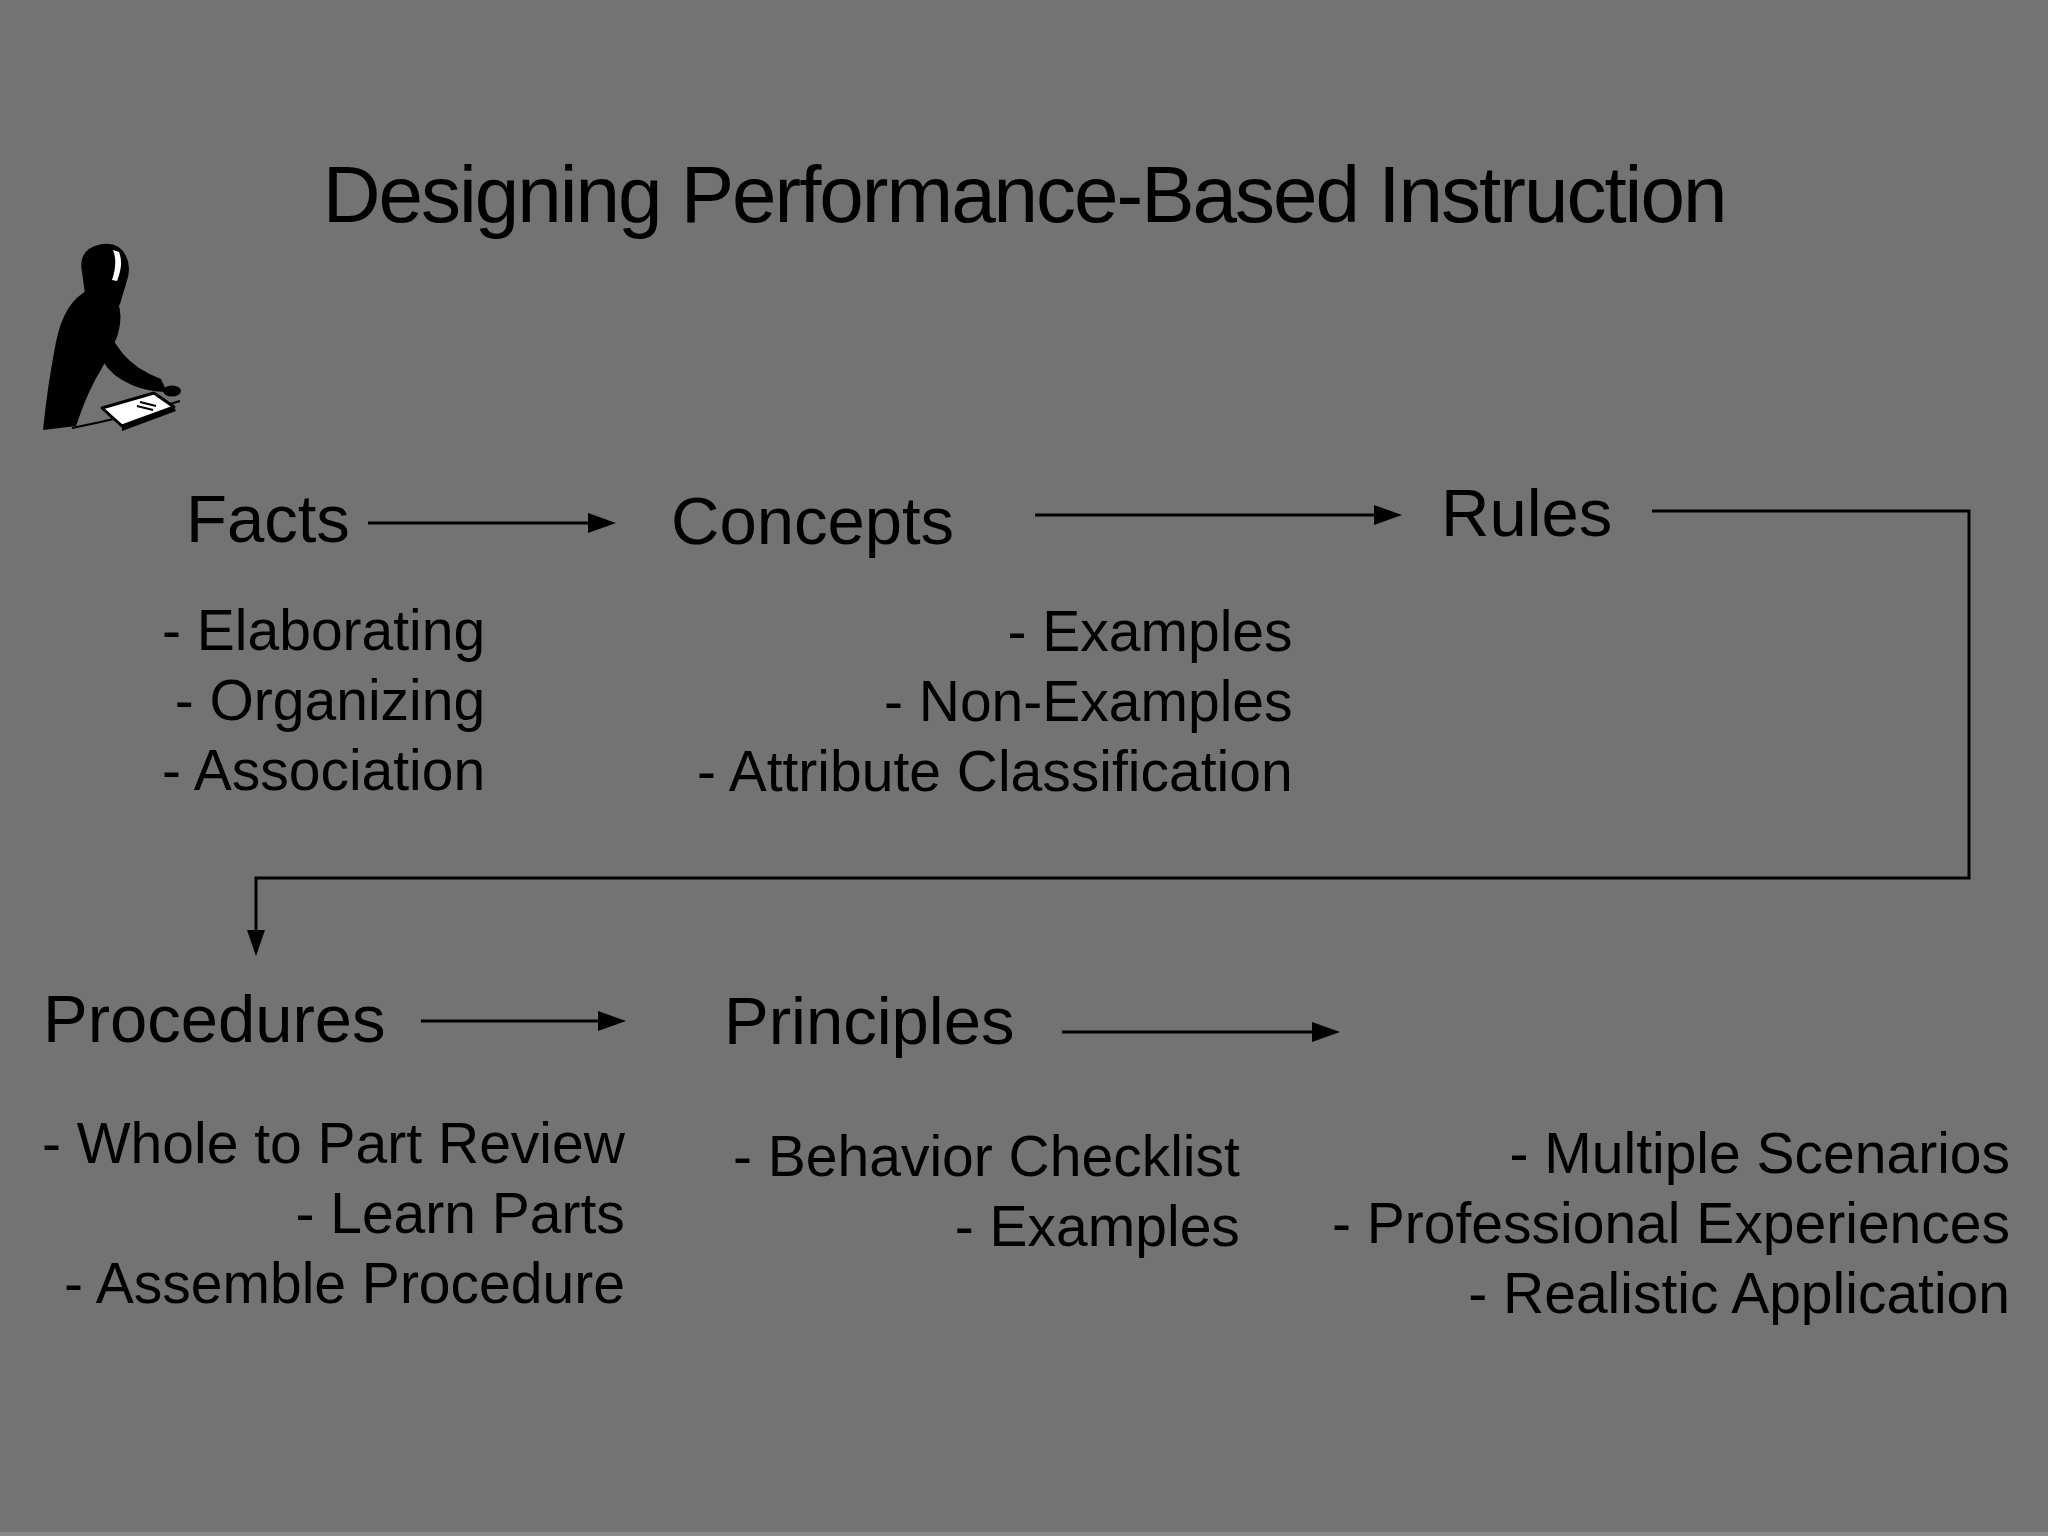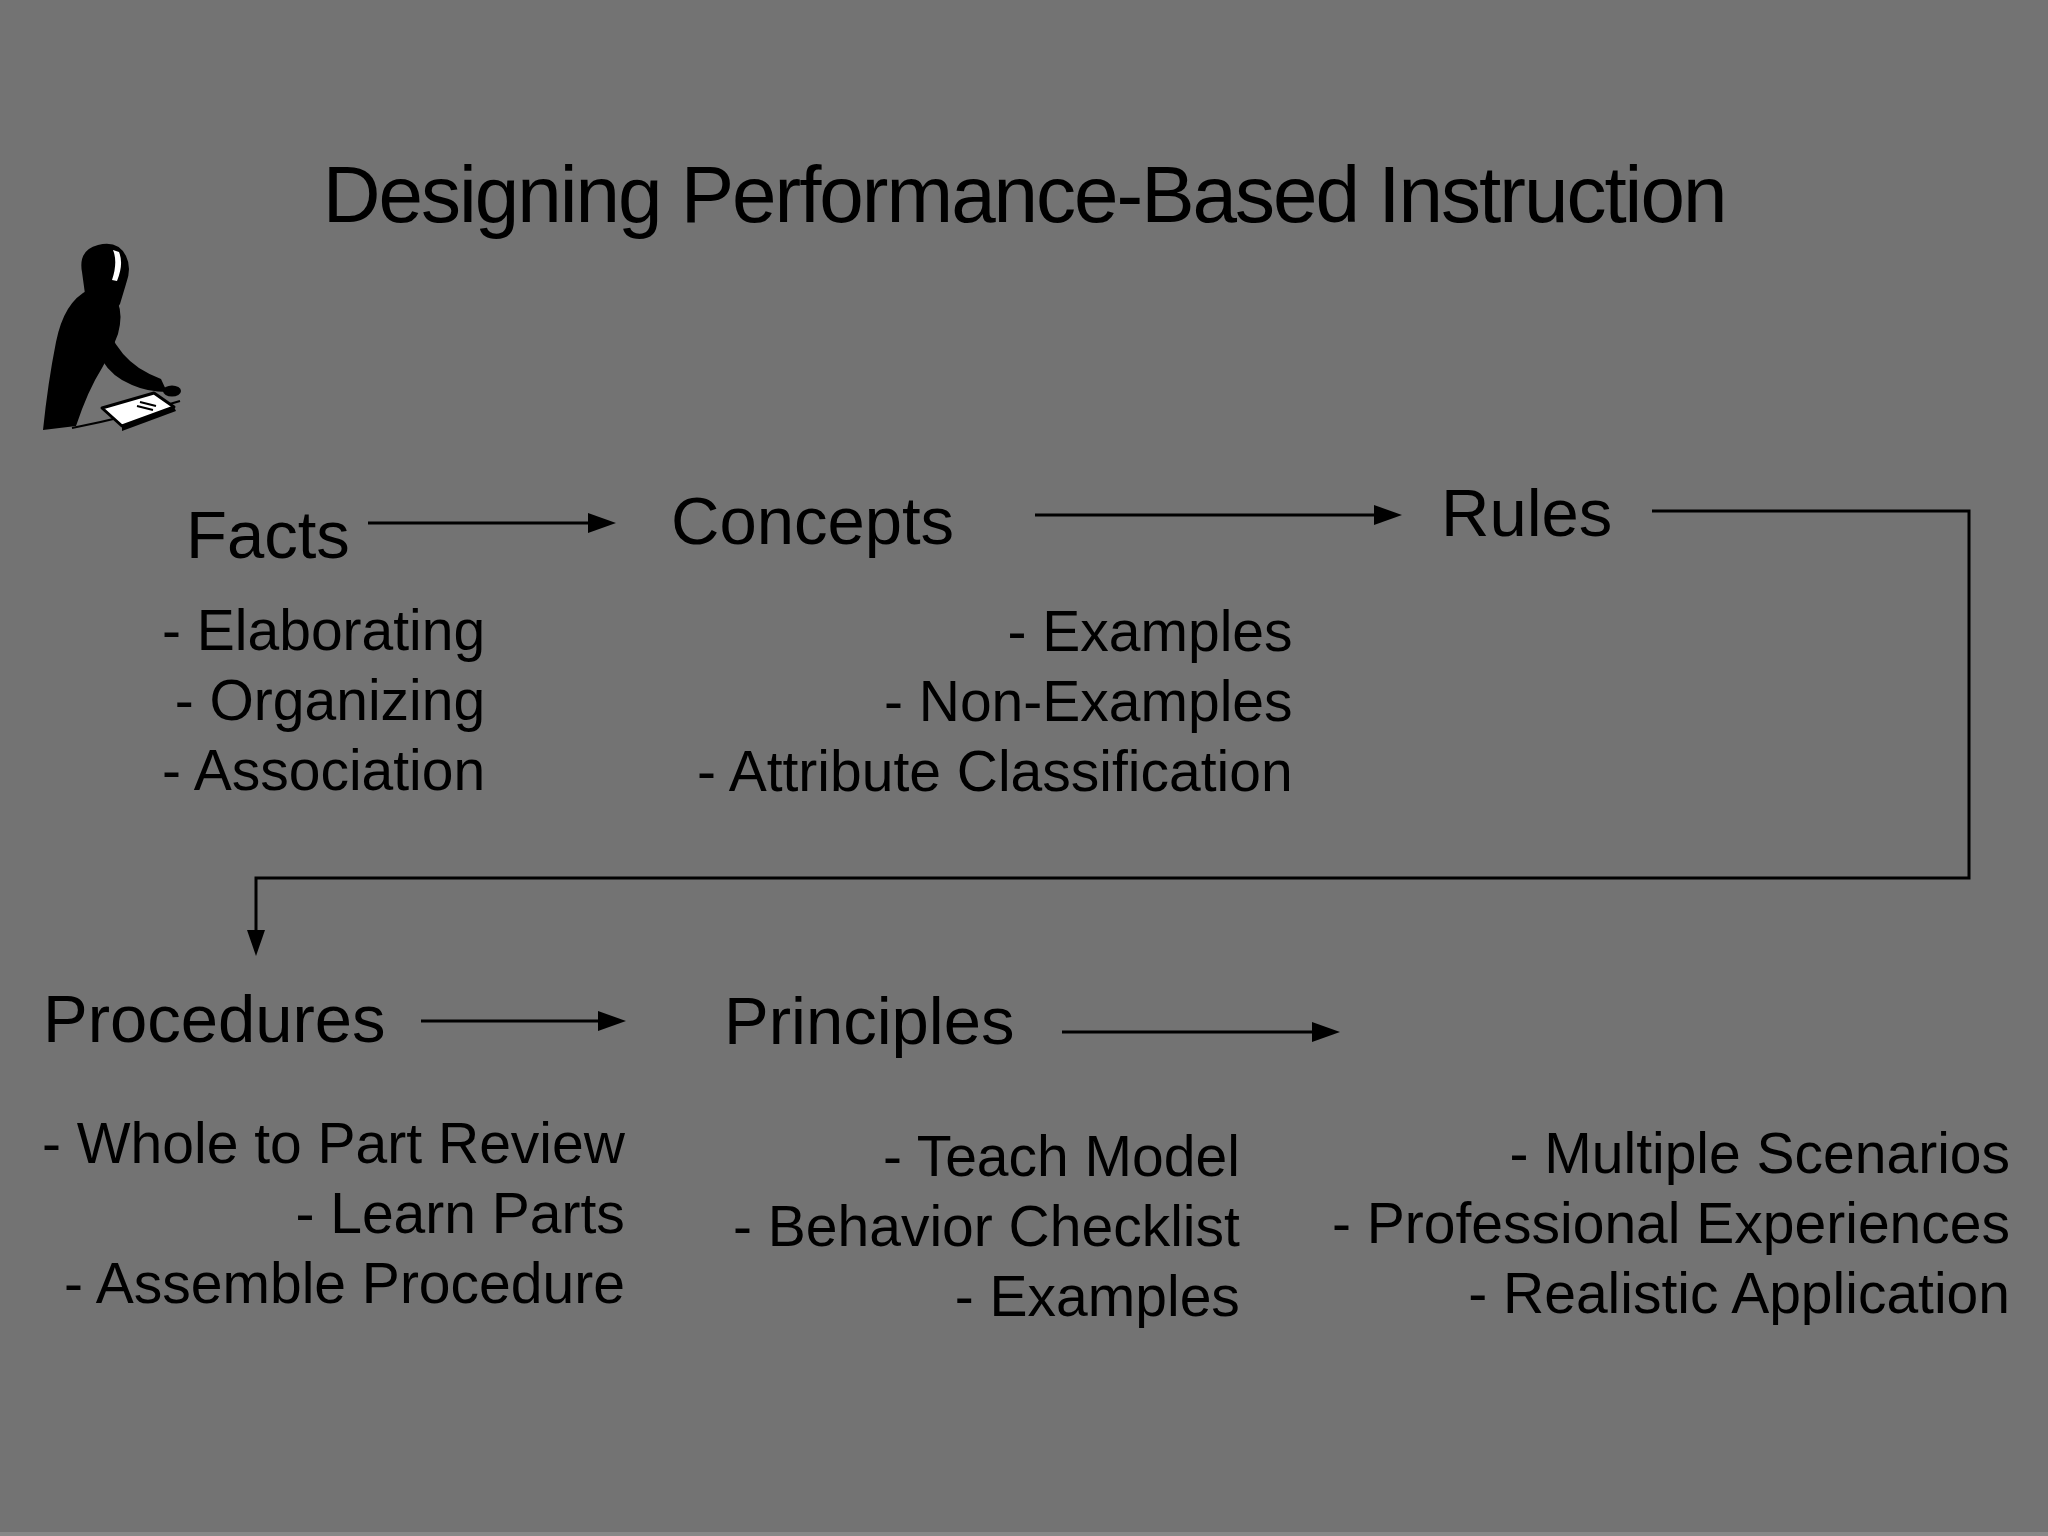--- a/index.html
+++ b/index.html
@@ -30,21 +30,21 @@
     position:absolute;
     font-size:57px;
     line-height:70px;
     white-space:nowrap;
   }
   .items div{white-space:nowrap;text-align:right;}
   #connectors, #person{position:absolute;left:0;top:0;}
   #connectors{width:2048px;height:1536px;}
   #person{left:42px;top:242px;width:140px;height:190px;}
   
-  #h-facts      {left:186px;  top:480px;margin-top:16px;}
+  #h-facts      {left:186px;  top:480px;}
   #h-concepts   {left:671px;  top:482px;}
   #h-rules      {left:1441px; top:474px;}
   #h-procedures {left:43px;   top:980px;}
   #h-principles {left:724px;  top:982px;}
   #h-problem    {left:1396px; top:980px;}
   #i-facts      {left:162px;  top:595px;}
   #i-concepts   {left:697px;  top:596px;}
   #i-rules      {left:1408px; top:596px;}
   #i-procedures {left:42px;   top:1108px;}
   #i-principles {left:733px;  top:1121px;}
@@ -116,21 +116,20 @@
 
   <div class="heading" id="h-procedures">Procedures</div>
   <div class="items" id="i-procedures">
     <div>- Whole to Part Review</div>
     <div>- Learn Parts</div>
     <div>- Assemble Procedure</div>
   </div>
 
   <div class="heading" id="h-principles">Principles</div>
   <div class="items" id="i-principles">
-    <div>- Teach Model</div>
     <div>- Behavior Checklist</div>
     <div>- Examples</div>
   </div>
 
   <div class="items" id="i-problem">
     <div>- Multiple Scenarios</div>
     <div>- Professional Experiences</div>
     <div>- Realistic Application</div>
   </div>
 

